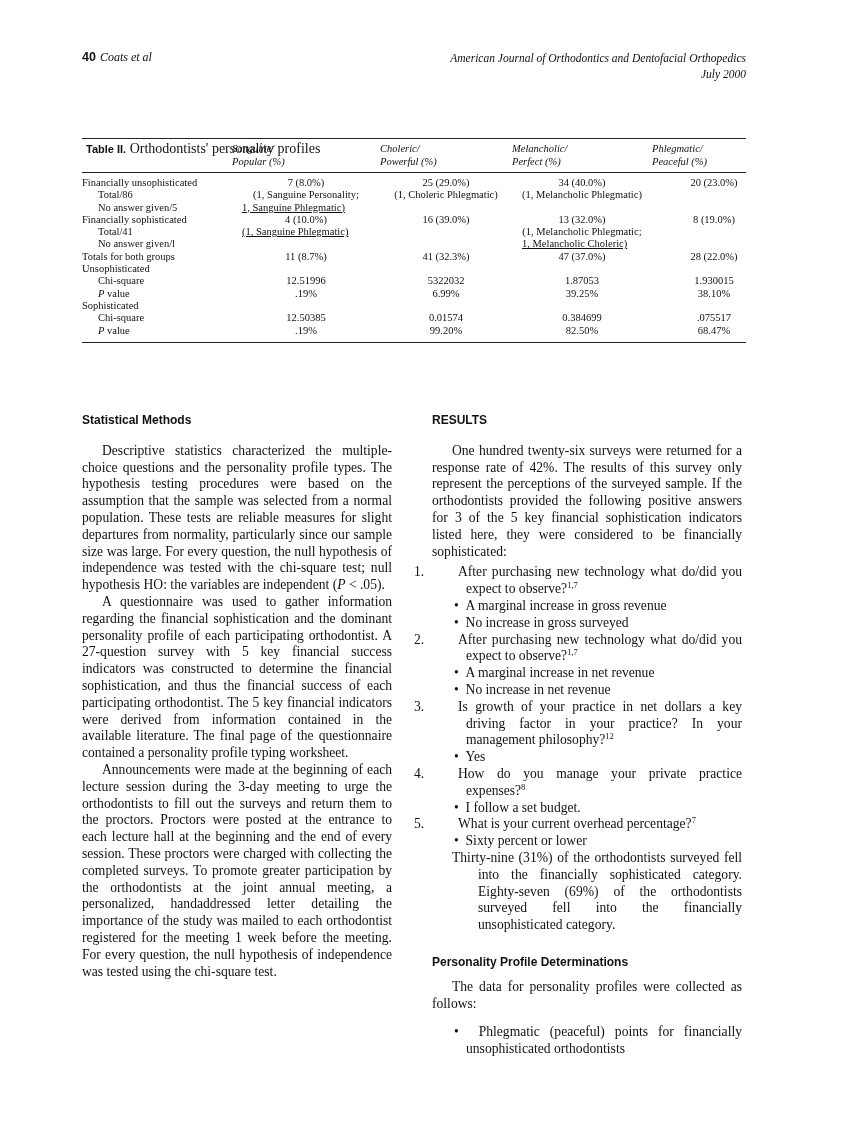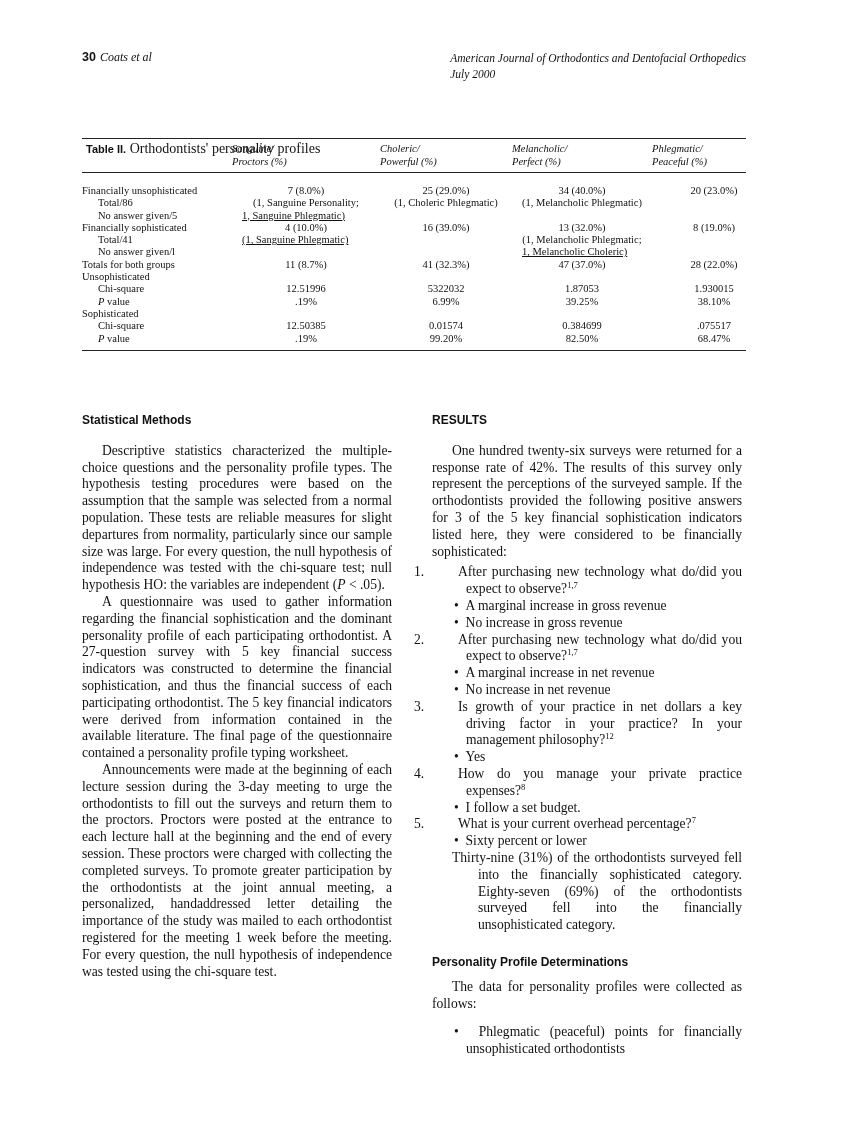--- a/index.html
+++ b/index.html
@@ -2,31 +2,31 @@
 <html><head>
 <meta charset="utf-8">
 <style>
   html, body { margin: 0; padding: 0; background: #ffffff; }
   body { width: 866px; height: 1122px; position: relative; overflow: hidden;
          font-family: "Liberation Serif", serif; color: #111; }
   .abs { position: absolute; }
   .running-head { top: 50px; left: 82px; width: 664px; font-size: 12px; }
   .pg-num { font-family: "Liberation Sans", sans-serif; font-weight: bold; font-size: 12.5px; }
   .author { font-style: italic; margin-left: 4px; }
-  .journal { position: absolute; right: 0; top: 0; text-align: left; font-style: italic; font-size: 11.5px; line-height: 16px; }
+  .journal { position: absolute; right: 0; top: 0; text-align: right; font-style: italic; font-size: 11.5px; line-height: 16px; }
 
   .table-caption { top: 118px; left: 86px; font-size: 14px; margin-top: 23px; }
   .table-caption .tlabel { font-family: "Liberation Sans", sans-serif; font-weight: bold; font-size: 11px; }
   table.t { position: absolute; top: 138px; left: 82px; width: 664px; border-collapse: collapse;
             font-size: 10.5px; line-height: 12.3px; }
   table.t thead tr { border-top: 1.5px solid #222; border-bottom: 1.5px solid #222; }
   table.t thead th { font-weight: normal; font-style: italic; padding: 3px 0 4px 0; text-align: left; line-height: 13px; font-size: 10.5px; }
   table.t tbody tr.last { border-bottom: 1.5px solid #222; }
   table.t td { padding: 0; vertical-align: top; white-space: nowrap; }
-  table.t tbody tr:first-child td { padding-top: 12px; margin-top: 28px; }
+  table.t tbody tr:first-child td { padding-top: 4px; margin-top: 28px; }
   table.t tbody tr.last td { padding-bottom: 5px; }
   td.lab { text-align: left; }
   td.ind { padding-left: 16px !important; }
   td.c { text-align: center; }
   td.c4 { text-align: center; padding-left: 30px !important; }
   td.c2l { text-align: left; padding-left: 10px !important; text-decoration: underline; }
   .it { font-style: italic; }
 
   .col { width: 310px; font-size: 13.6px; line-height: 16.8px; text-align: justify; }
   .col-left { left: 82px; top: 412px; }
@@ -37,21 +37,21 @@
   .q { padding-left: 26px; text-indent: -26px; margin-left: 8px; }
   .b { padding-left: 26px; text-indent: -12px; margin-left: 8px; }
   .hang { padding-left: 26px; text-indent: -26px; margin-left: 20px; }
   sup { font-size: 8.5px; vertical-align: 5px; line-height: 0; }
   .h3b { margin-top: 20px; margin-bottom: 8px; }
 </style>
 </head>
 <body>
 
 <div class="abs running-head">
-  <span class="pg-num">30</span><span class="author">Coats et al</span>
+  <span class="pg-num">40</span><span class="author">Coats et al</span>
   <div class="journal">
     <div>American Journal of Orthodontics and Dentofacial Orthopedics</div>
     <div>July 2000</div>
   </div>
 </div>
 
 <div class="abs table-caption">
   <span class="tlabel">Table II.</span>
   <span>Orthodontists' personality profiles</span>
 </div>
@@ -62,21 +62,21 @@
       <col style="width:148px">
       <col style="width:132px">
       <col style="width:140px">
       <col style="width:94px">
   </colgroup>
   <thead>
     <tr>
       <th></th>
       <th>
           <div>Sanguine/</div>
-          <div>Proctors (%)</div>
+          <div>Popular (%)</div>
         </th>
       <th>
           <div>Choleric/</div>
           <div>Powerful (%)</div>
         </th>
       <th>
           <div>Melancholic/</div>
           <div>Perfect (%)</div>
         </th>
       <th>
@@ -186,21 +186,21 @@
   <p>A questionnaire was used to gather information regarding the financial sophistication and the dominant personality profile of each participating orthodontist. A 27-question survey with 5 key financial success indicators was constructed to determine the financial sophistication, and thus the financial success of each participating orthodontist. The 5 key financial indicators were derived from information contained in the available literature. The final page of the questionnaire contained a personality profile typing worksheet.</p>
   <p>Announcements were made at the beginning of each lecture session during the 3-day meeting to urge the orthodontists to fill out the surveys and return them to the proctors. Proctors were posted at the entrance to each lecture hall at the beginning and the end of every session. These proctors were charged with collecting the completed surveys. To promote greater participation by the orthodontists at the joint annual meeting, a personalized, handaddressed letter detailing the importance of the study was mailed to each orthodontist registered for the meeting 1 week before the meeting. For every question, the null hypothesis of independence was tested using the chi-square test.</p>
 </div>
 
 <div class="abs col col-right">
   <h3>RESULTS</h3>
   <p>One hundred twenty-six surveys were returned for a response rate of 42%. The results of this survey only represent the perceptions of the surveyed sample. If the orthodontists provided the following positive answers for 3 of the 5 key financial sophistication indicators listed here, they were considered to be financially sophisticated:</p>
   <div style="margin-top:4px;">
     <div class="q"><span class="qnum" style="margin-left:0">1.</span><span>After purchasing new technology what do/did you expect to observe?</span><sup>1,7</sup></div>
     <div class="b">•&nbsp;&nbsp;<span>A marginal increase in gross revenue</span></div>
-    <div class="b">•&nbsp;&nbsp;<span>No increase in gross revenue</span></div>
+    <div class="b">•&nbsp;&nbsp;<span>No increase in gross surveyed</span></div>
     <div class="q"><span class="qnum" style="margin-left:0">2.</span><span>After purchasing new technology what do/did you expect to observe?</span><sup>1,7</sup></div>
     <div class="b">•&nbsp;&nbsp;<span>A marginal increase in net revenue</span></div>
     <div class="b">•&nbsp;&nbsp;<span>No increase in net revenue</span></div>
     <div class="q"><span class="qnum" style="margin-left:0">3.</span><span>Is growth of your practice in net dollars a key driving factor in your practice? In your management philosophy?</span><sup>12</sup></div>
     <div class="b">•&nbsp;&nbsp;<span>Yes</span></div>
     <div class="q"><span class="qnum" style="margin-left:0">4.</span><span>How do you manage your private practice expenses?</span><sup>8</sup></div>
     <div class="b">•&nbsp;&nbsp;<span>I follow a set budget.</span></div>
     <div class="q"><span class="qnum" style="margin-left:0">5.</span><span>What is your current overhead percentage?</span><sup>7</sup></div>
     <div class="b">•&nbsp;&nbsp;<span>Sixty percent or lower</span></div>
   </div>

